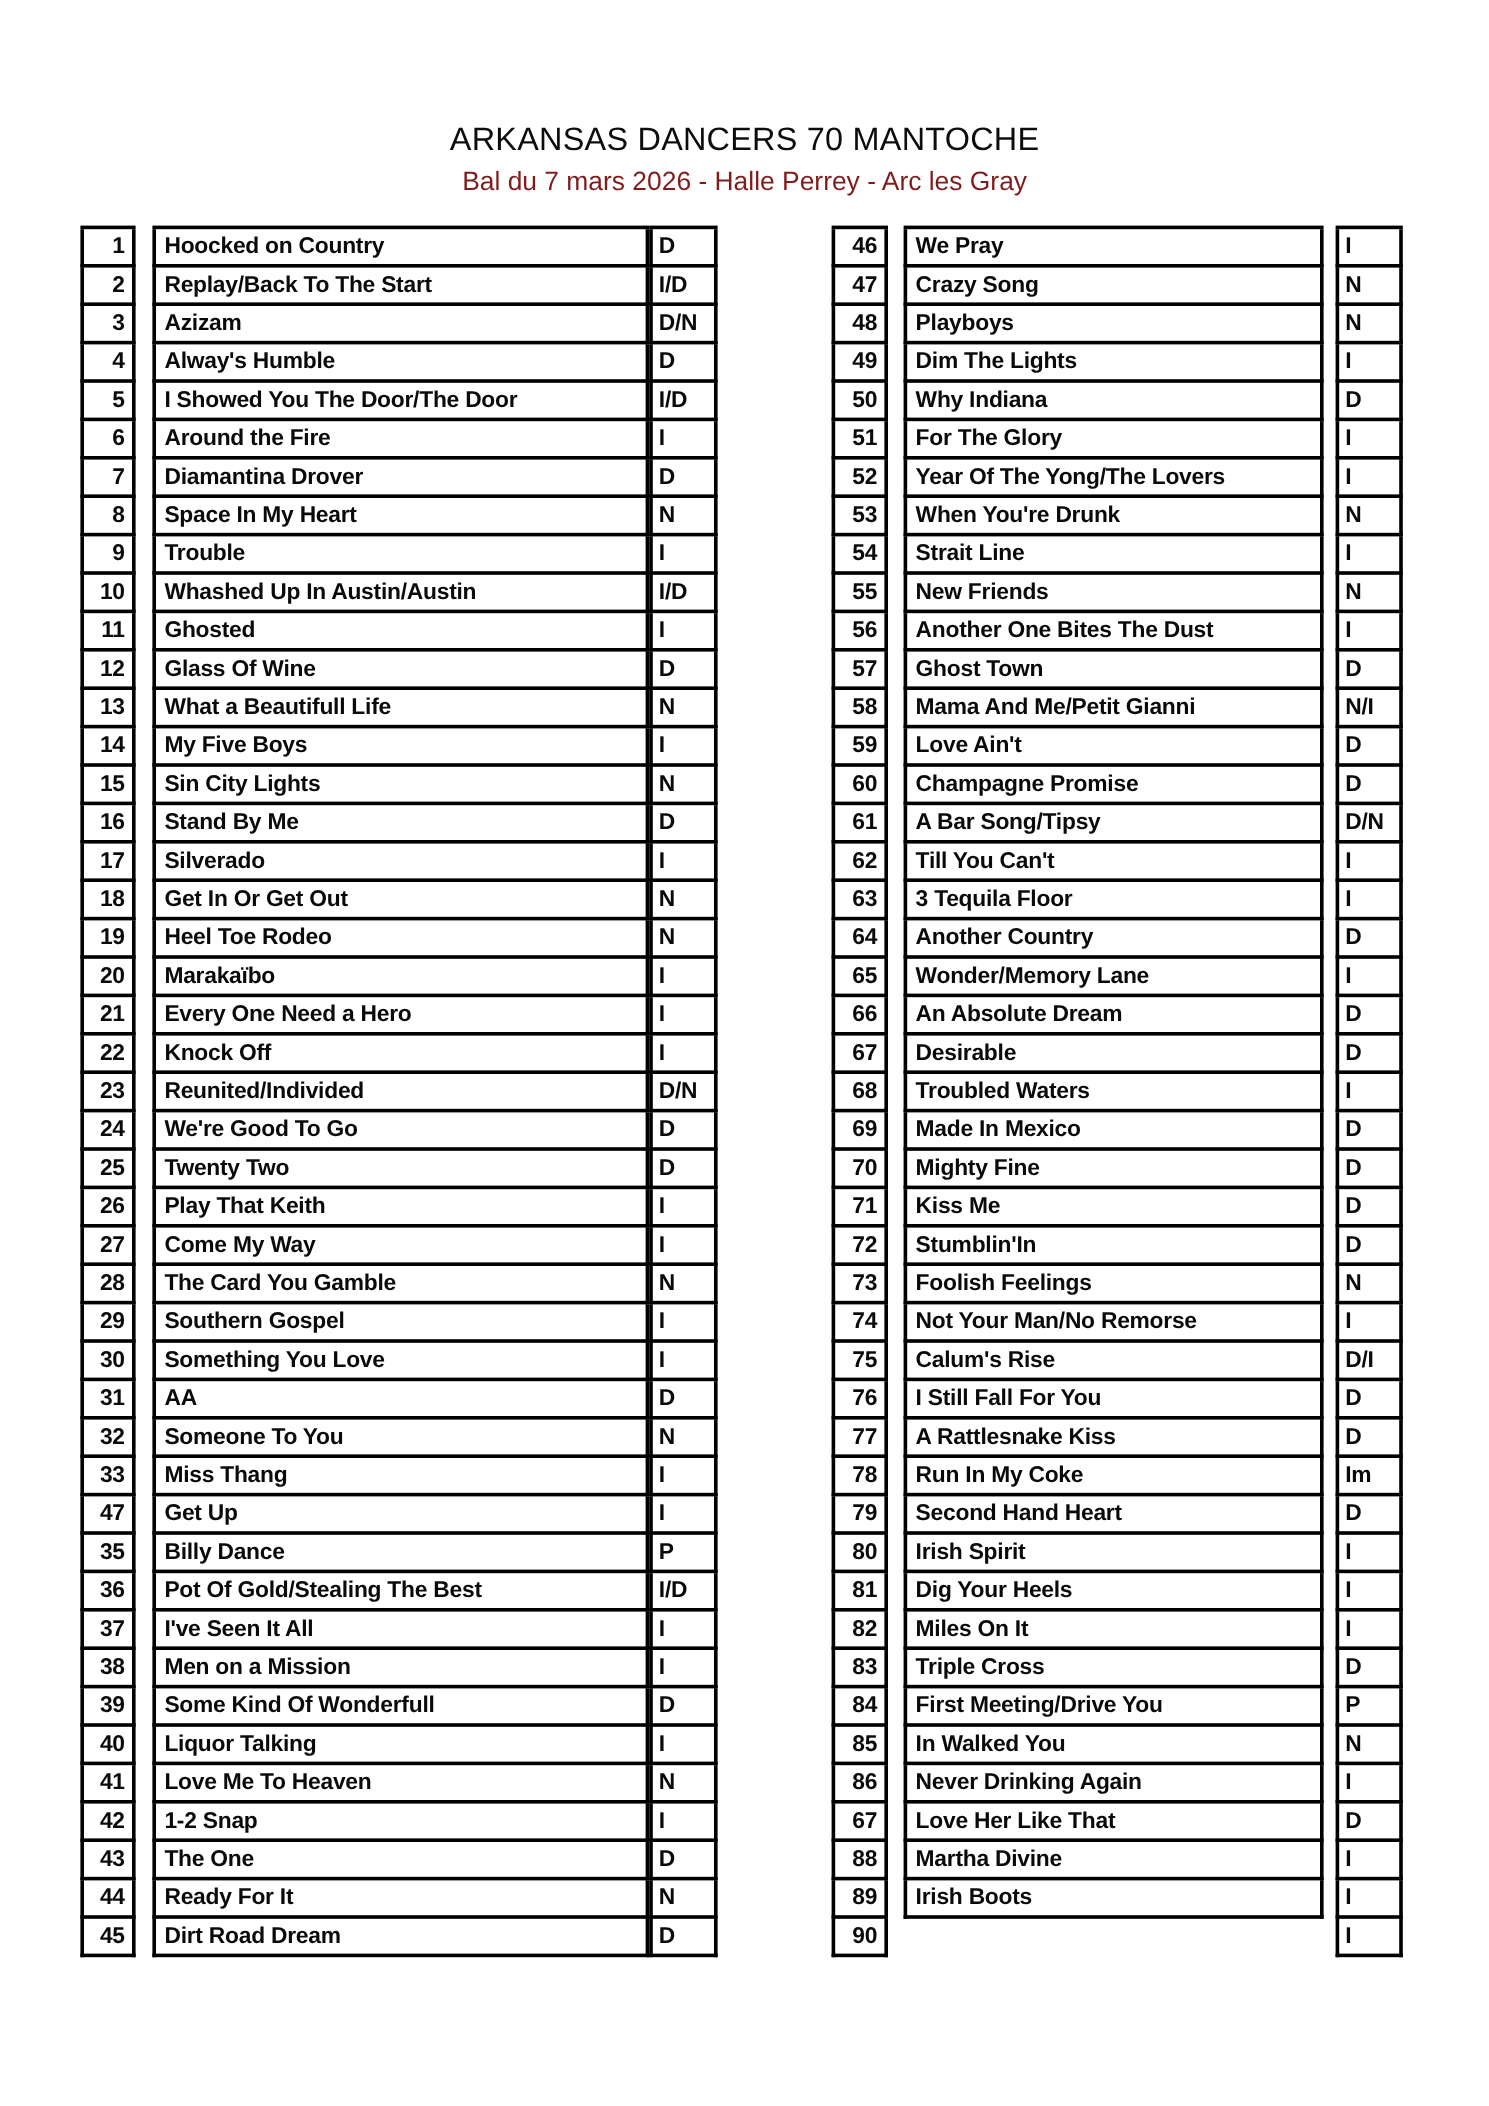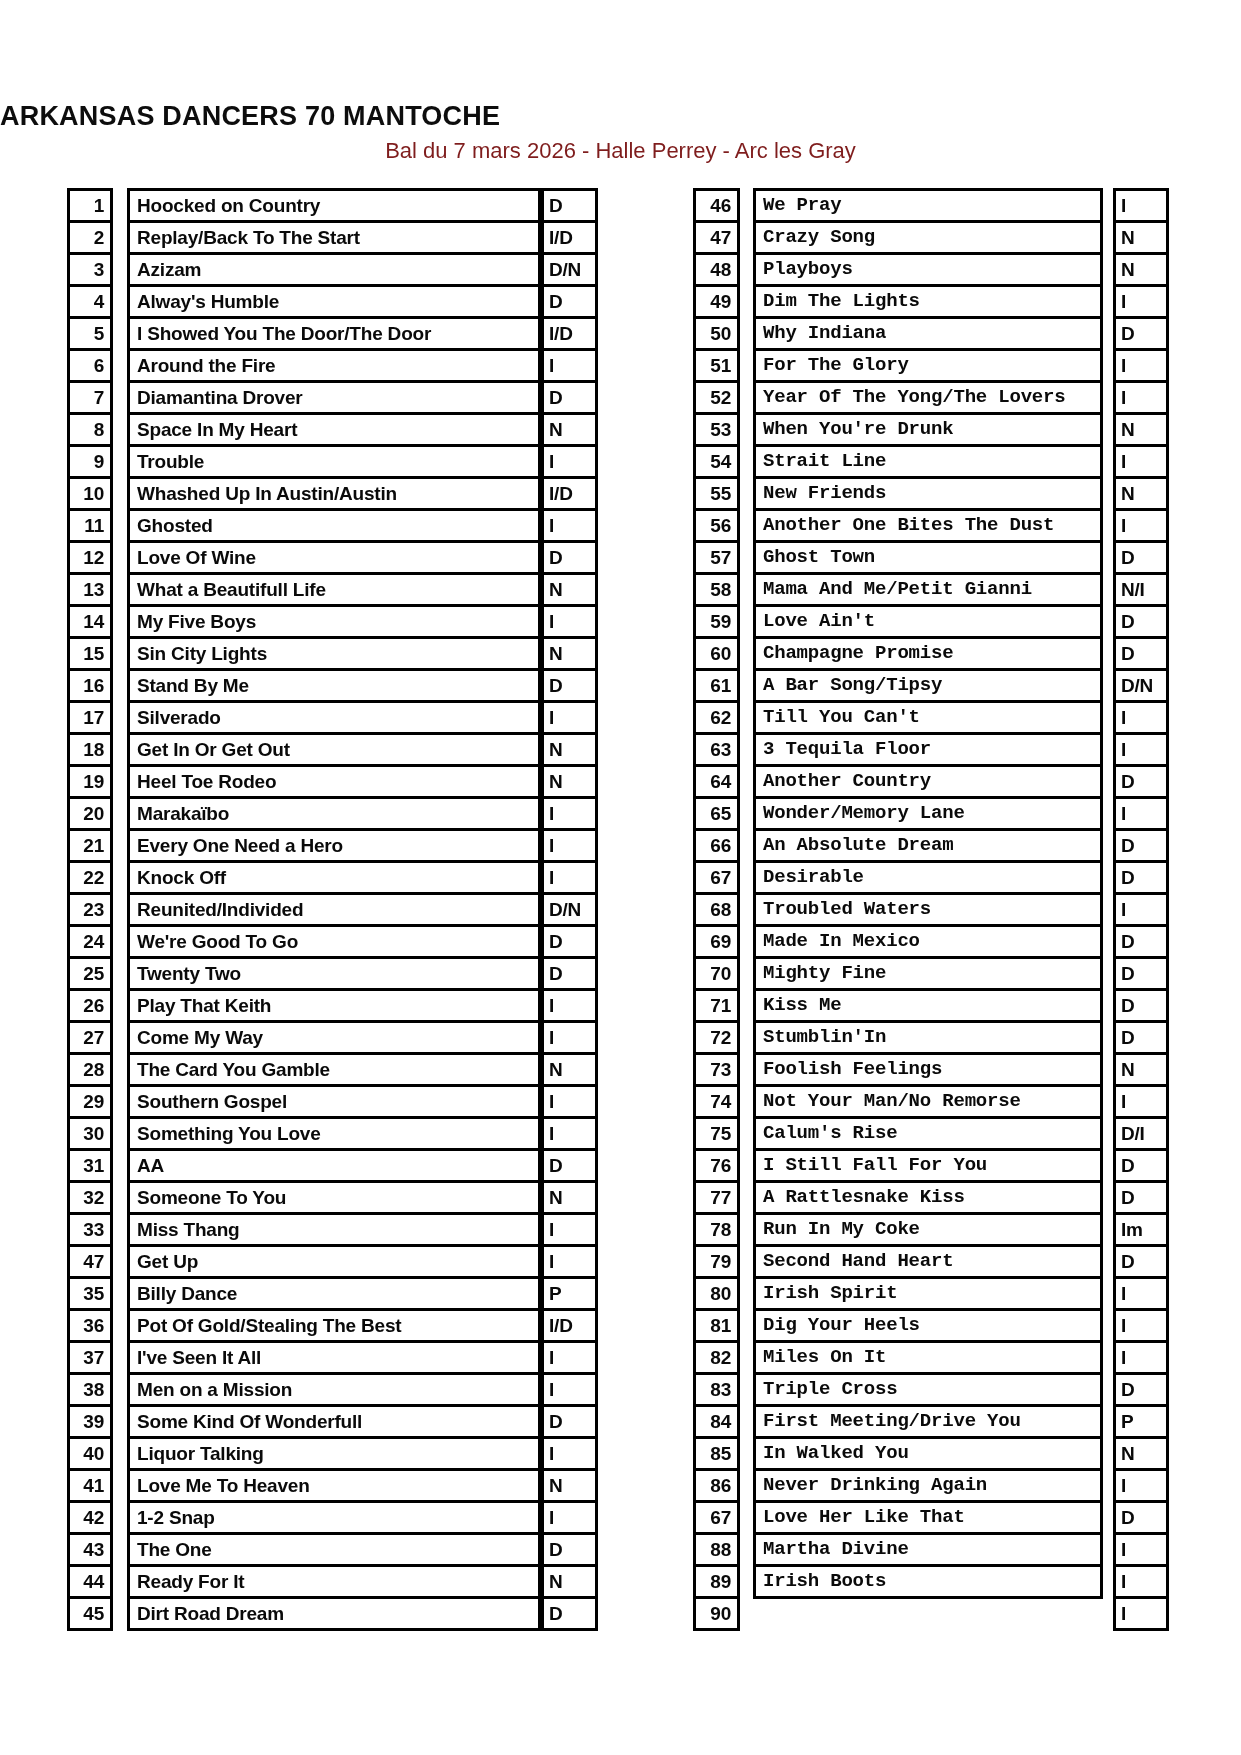--- a/index.html
+++ b/index.html
@@ -6,22 +6,22 @@
   body{
     width:1241px;height:1755px;
     background:#ffffff;
     font-family:"Liberation Sans","DejaVu Sans",sans-serif;
     color:#000;
     position:relative;
     overflow:hidden;
   }
   .page-title{
     position:absolute;top:101px;left:0;width:1241px;
-    text-align:left;
-    font-size:27px;font-weight:bold;
+    text-align:center;
+    font-size:27px;font-weight:normal;
     letter-spacing:0.2px;
     color:#0d0d0d;
   }
   .page-subtitle{
     position:absolute;top:138px;left:0;width:1241px;
     text-align:center;
     font-size:22px;font-weight:normal;
     color:#7f1d1d;
   }
   .col{
@@ -48,21 +48,21 @@
   .cell.title{padding-left:7px;}
   .cell.code{padding-left:5px;}
 
   
   .l-num  {left:67px; width:46px;}
   .l-title{left:127px;width:414px;}
   .l-code {left:541px;width:57px;}
 
   
   .r-num  {left:693px; width:47px;}
-  .r-title{left:753px; width:350px;font-family:Liberation Mono, monospace;}
+  .r-title{left:753px; width:350px;}
   .r-code {left:1113px;width:56px;}
 </style>
 </head>
 <body>
 
 <div class="page-title">ARKANSAS DANCERS 70 MANTOCHE</div>
 
 <div class="page-subtitle">Bal du 7 mars 2026 - Halle Perrey - Arc les Gray</div>
 
 <div class="col l-num">
@@ -117,21 +117,21 @@
     <div class="cell title">Replay/Back To The Start</div>
     <div class="cell title">Azizam</div>
     <div class="cell title">Alway's Humble</div>
     <div class="cell title">I Showed You The Door/The Door</div>
     <div class="cell title">Around the Fire</div>
     <div class="cell title">Diamantina Drover</div>
     <div class="cell title">Space In My Heart</div>
     <div class="cell title">Trouble</div>
     <div class="cell title">Whashed Up In Austin/Austin</div>
     <div class="cell title">Ghosted</div>
-    <div class="cell title">Love Of Wine</div>
+    <div class="cell title">Glass Of Wine</div>
     <div class="cell title">What a Beautifull Life</div>
     <div class="cell title">My Five Boys</div>
     <div class="cell title">Sin City Lights</div>
     <div class="cell title">Stand By Me</div>
     <div class="cell title">Silverado</div>
     <div class="cell title">Get In Or Get Out</div>
     <div class="cell title">Heel Toe Rodeo</div>
     <div class="cell title">Marakaïbo</div>
     <div class="cell title">Every One Need a Hero</div>
     <div class="cell title">Knock Off</div>

